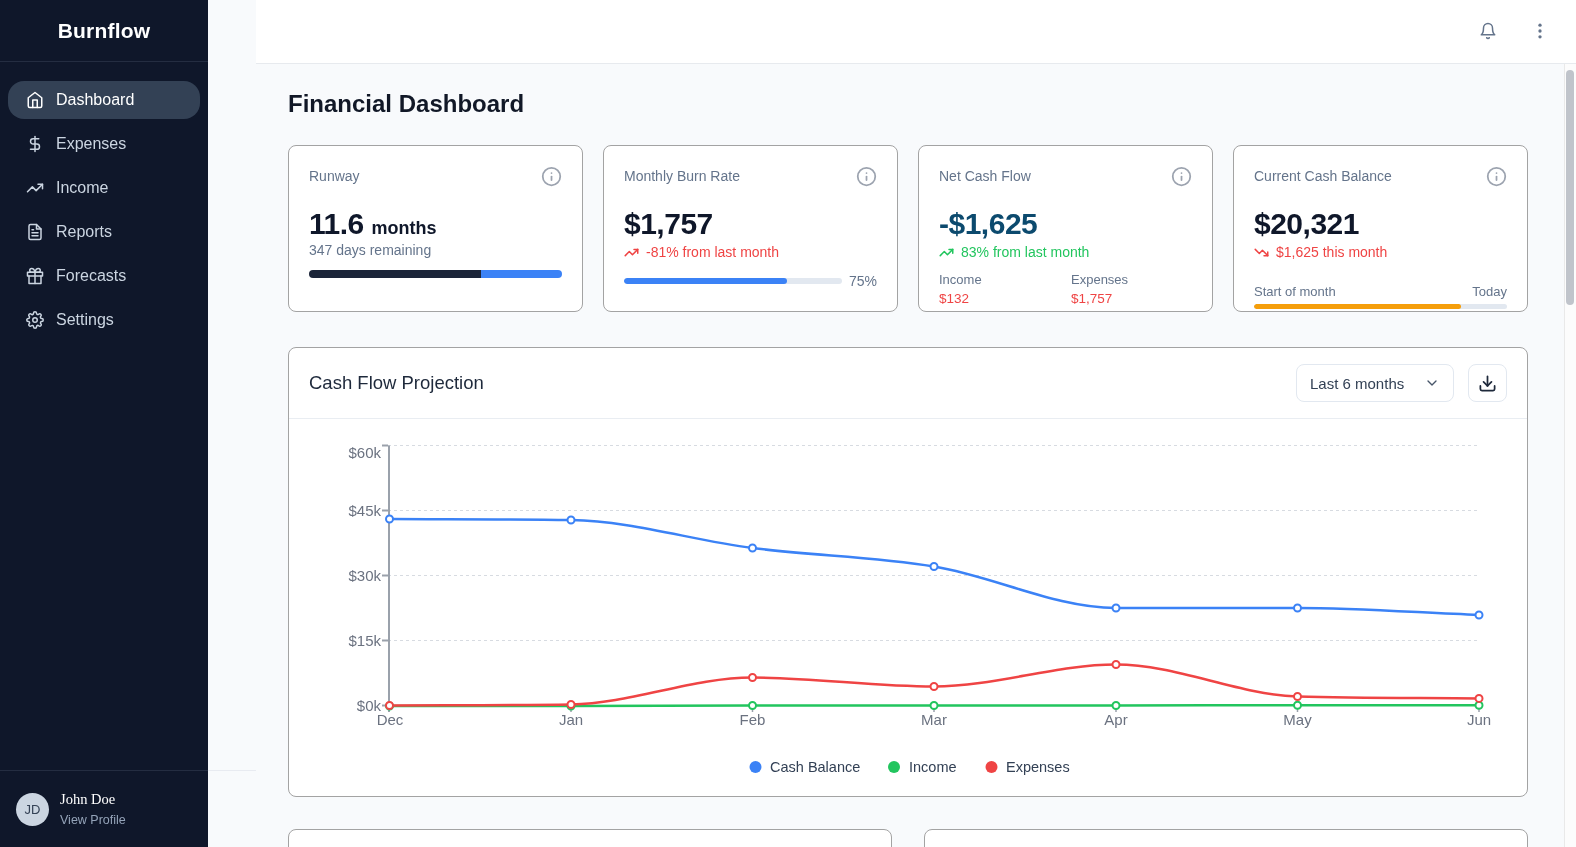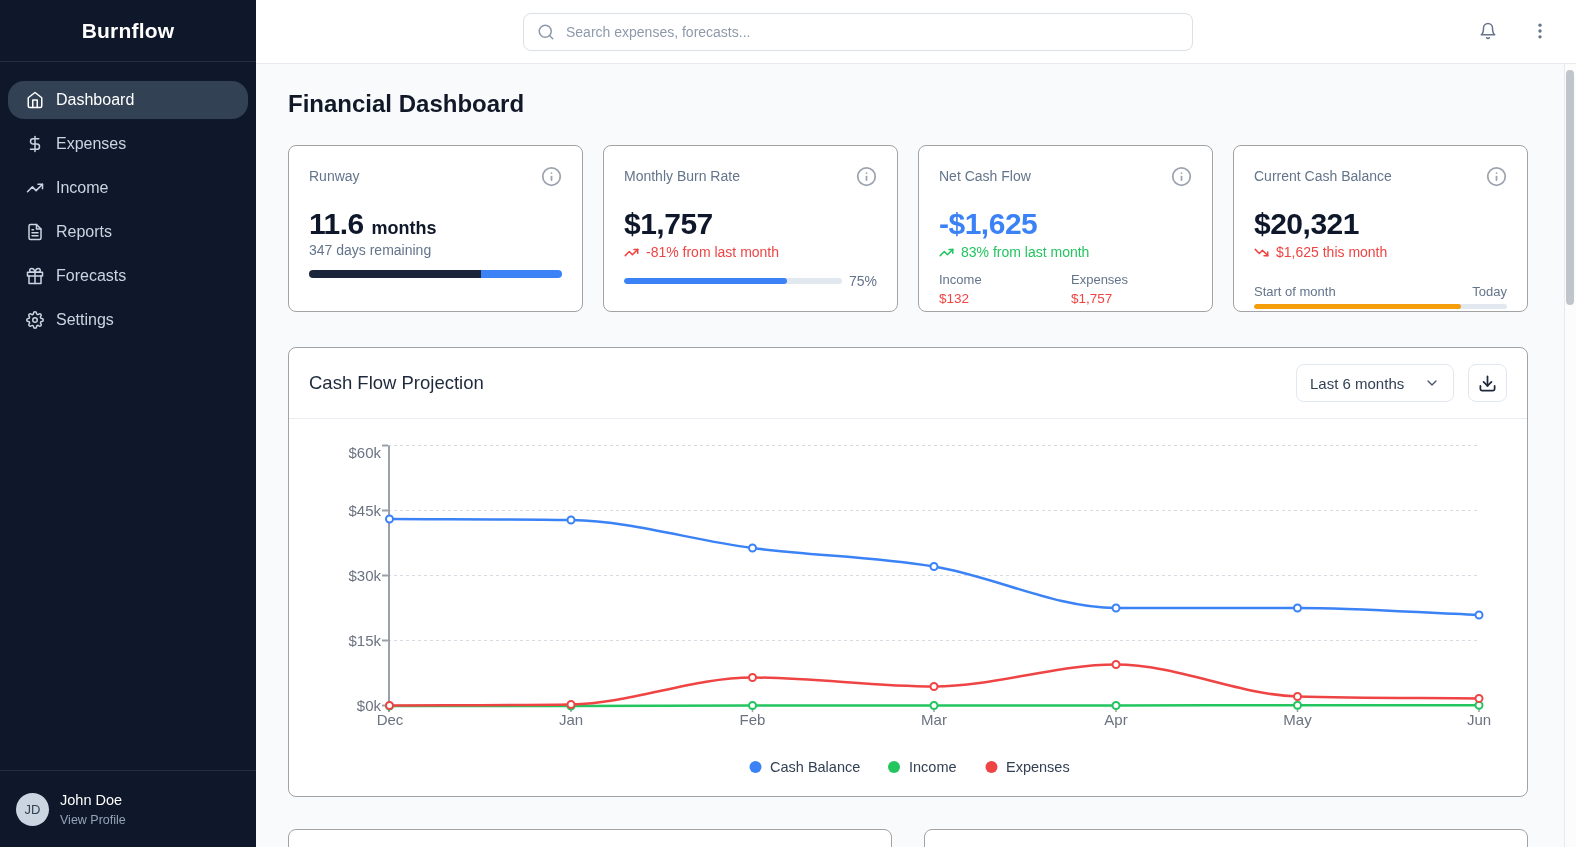--- a/index.html
+++ b/index.html
@@ -1,43 +1,43 @@
 <!DOCTYPE html>
 <html><head>
 <meta charset="utf-8">
 <style>
 * { margin:0; padding:0; box-sizing:border-box; font-family:"Liberation Sans", sans-serif; }
 html,body { width:1576px; height:847px; overflow:hidden; background:#f8fafc; }
-.sidebar { position:fixed; left:0; top:0; width:256px; height:847px; background:#0f172a; z-index:5; }
+.sidebar { position:fixed; left:0; top:0; width:208px; height:847px; background:#0f172a; z-index:5; }
 .logo { height:62px; border-bottom:1px solid rgba(148,163,184,0.16); display:flex; align-items:center; justify-content:center; color:#fff; font-size:21px; font-weight:700; letter-spacing:0.2px; }
 .nav { padding:19px 8px 0 8px; }
 .nitem { display:flex; align-items:center; height:38px; margin-bottom:6px; border-radius:16px; color:#cbd5e1; font-size:16px; padding-left:18px; }
 .nitem svg { margin-right:12px; flex:none; }
 .nitem.active { background:#334155; color:#fff; }
 .profile { position:absolute; bottom:0; left:0; width:256px; height:77px; border-top:1px solid rgba(148,163,184,0.16); padding:16px; display:flex; align-items:center; }
 .avatar { width:33px; height:33px; border-radius:50%; background:#cbd5e1; color:#334155; font-size:13px; font-weight:500; display:flex; align-items:center; justify-content:center; flex:none; }
 .pinfo { margin-left:11px; }
-.pname { color:#fff; font-size:14.5px; font-weight:400; }
+.pname { color:#fff; font-size:14.5px; font-weight:400;font-family:Liberation Serif, serif; }
 .plink { color:#94a3b8; font-size:12.5px; margin-top:5px; }
 .header { position:fixed; left:256px; top:0; width:1320px; height:64px; background:#fff; border-bottom:1px solid #e7eaee; z-index:4; }
 .search { position:absolute; left:267px; top:13px; width:670px; height:38px; border:1px solid #dbe0e7; border-radius:8px; display:flex; align-items:center; padding-left:13px; background:#fff; }
 .search span { color:#8e99ab; font-size:14px; margin-left:11px; }
 .hicon { position:absolute; top:21px; color:#64748b; }
 .main { position:fixed; left:256px; top:64px; width:1320px; height:783px; background:#f8fafc; overflow:hidden; }
 .sbtrack { position:absolute; right:0; top:0; width:12px; height:783px; background:#fcfcfc; border-left:1px solid #e9e9e9; z-index:6; }
 .sbthumb { position:absolute; right:2px; top:6px; width:8px; height:235px; border-radius:4px; background:#c0c4cb; }
 h1 { position:absolute; left:32px; top:26px; font-size:24px; line-height:28px; font-weight:700; color:#111827; }
 .kpis { position:absolute; left:32px; top:81px; width:1240px; display:grid; grid-template-columns:repeat(4,1fr); gap:20px; }
 .card { background:#fff; border:1px solid #a3a3a3; border-radius:8px; }
 .kpi { height:167px; padding:20px; }
 .khead { display:flex; justify-content:space-between; align-items:center; height:20px; }
 .klabel { color:#64748b; font-size:14px; }
 .kval { margin-top:22px; font-size:30px; line-height:32px; font-weight:800; color:#0f172a; letter-spacing:-0.5px; }
 .kval .unit { font-size:18px; letter-spacing:0; }
-.kval.red { color:#3b82f6; }
+.kval.red { color:#0c4a6e; }
 .ksub { margin-top:-4px; font-size:14px; line-height:20px; color:#64748b; }
 .trend { margin-top:2px; height:20px; display:flex; align-items:center; font-size:14px; }
 .trend svg { margin-right:7px; }
 .trend.red { color:#ef4444; }
 .trend.green { color:#22c55e; }
 .bar1 { margin-top:10px; height:8px; border-radius:4px; overflow:hidden; display:flex; }
 .bar1 .d { background:#1b2539; width:68%; }
 .bar1 .b { background:#3b82f6; flex:1; }
 .brow { margin-top:11px; display:flex; align-items:center; }
 .btrack { flex:1; height:6px; border-radius:3px; background:#e2e8f0; overflow:hidden; }
@@ -109,27 +109,20 @@
   <div class="profile">
     <div class="avatar">JD</div>
     <div class="pinfo">
       <div class="pname">John Doe</div>
       <div class="plink">View Profile</div>
     </div>
   </div>
 </div>
 
 <div class="header">
-  <div class="search">
-    <svg width="18" height="18" viewBox="0 0 24 24" fill="none" stroke="#8e99ab" stroke-width="2" stroke-linecap="round" stroke-linejoin="round">
-        <circle cx="11" cy="11" r="8"></circle>
-        <line x1="21" y1="21" x2="16.65" y2="16.65"></line>
-      </svg>
-    <span>Search expenses, forecasts...</span>
-  </div>
   <svg class="hicon" style="left:1223px;top:22px" width="18" height="18" viewBox="0 0 24 24" fill="none" stroke="#64748b" stroke-width="2" stroke-linecap="round" stroke-linejoin="round">
       <path d="M18 8A6 6 0 0 0 6 8c0 7-3 9-3 9h18s-3-2-3-9"></path>
       <path d="M13.73 21a2 2 0 0 1-3.46 0"></path>
     </svg>
   <svg class="hicon" style="left:1274px" width="20" height="20" viewBox="0 0 24 24" fill="#64748b" stroke="none">
       <circle cx="12" cy="5" r="2"></circle>
       <circle cx="12" cy="12" r="2"></circle>
       <circle cx="12" cy="19" r="2"></circle>
     </svg>
 </div>

